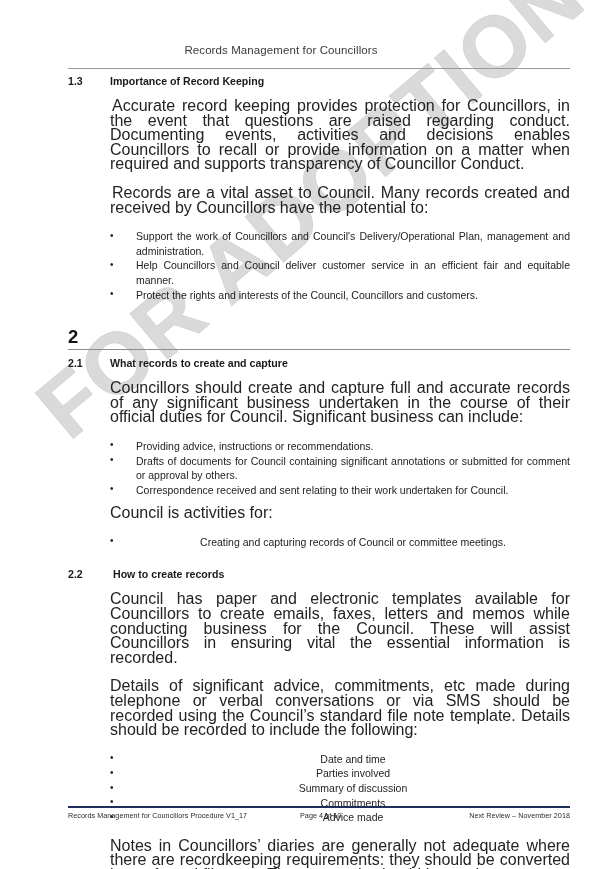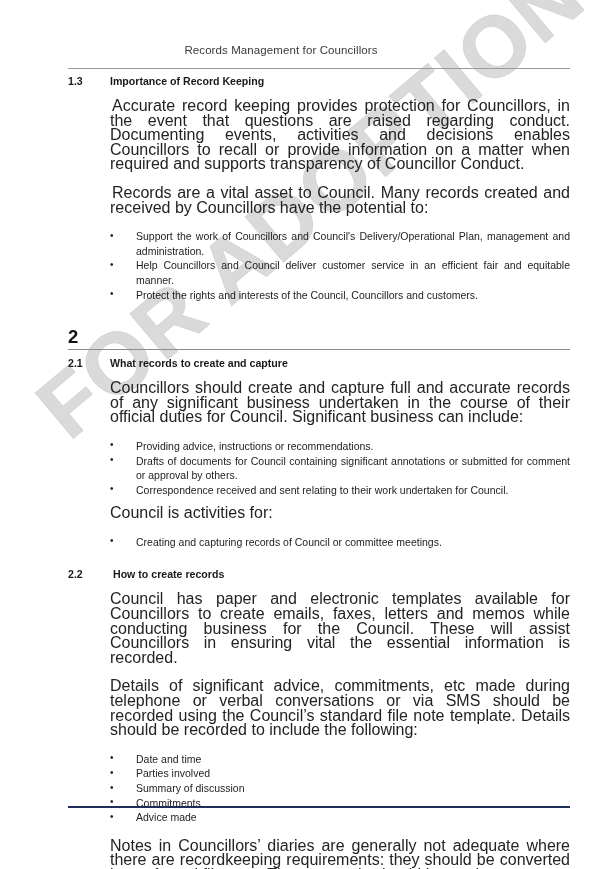--- a/index.html
+++ b/index.html
@@ -136,21 +136,21 @@
     text-align: justify;
   }
   ul.bullets li::before {
     content: "\2022";
     position: absolute;
     left: 0;
     top: -0.5px;
     font-size: 10px;
     color: #232323;
   }
-  ul.bullets.tight li { text-align: left; }
+  ul.bullets.tight li { text-align: center; }
 
   .spacer-sm { height: 5px; }
   .spacer-md { height: 10px; }
 
   
   .footer {
     position: absolute;
     left: 68px;
     top: 806px;
     width: 502px;
@@ -265,16 +265,21 @@
       </ul>
 
       <div class="spacer-sm"></div>
 
       <p class="para">Notes in Councillors’ diaries are generally not adequate where there are recordkeeping requirements: they should be converted into a formal file note. These records should be made as soon as possible after the event to ensure the information is accurate.</p>
 
     </div>
 
     <div class="footer">
       <div class="fline"></div>
+      <div class="frow">
+        <div class="fleft">Records Management for Councillors Procedure V1_17</div>
+        <div class="fcenter">Page 4 of 10</div>
+        <div class="fright">Next Review – November 2018</div>
+      </div>
     </div>
 
   </div>
 </div>
 
 </body></html>

